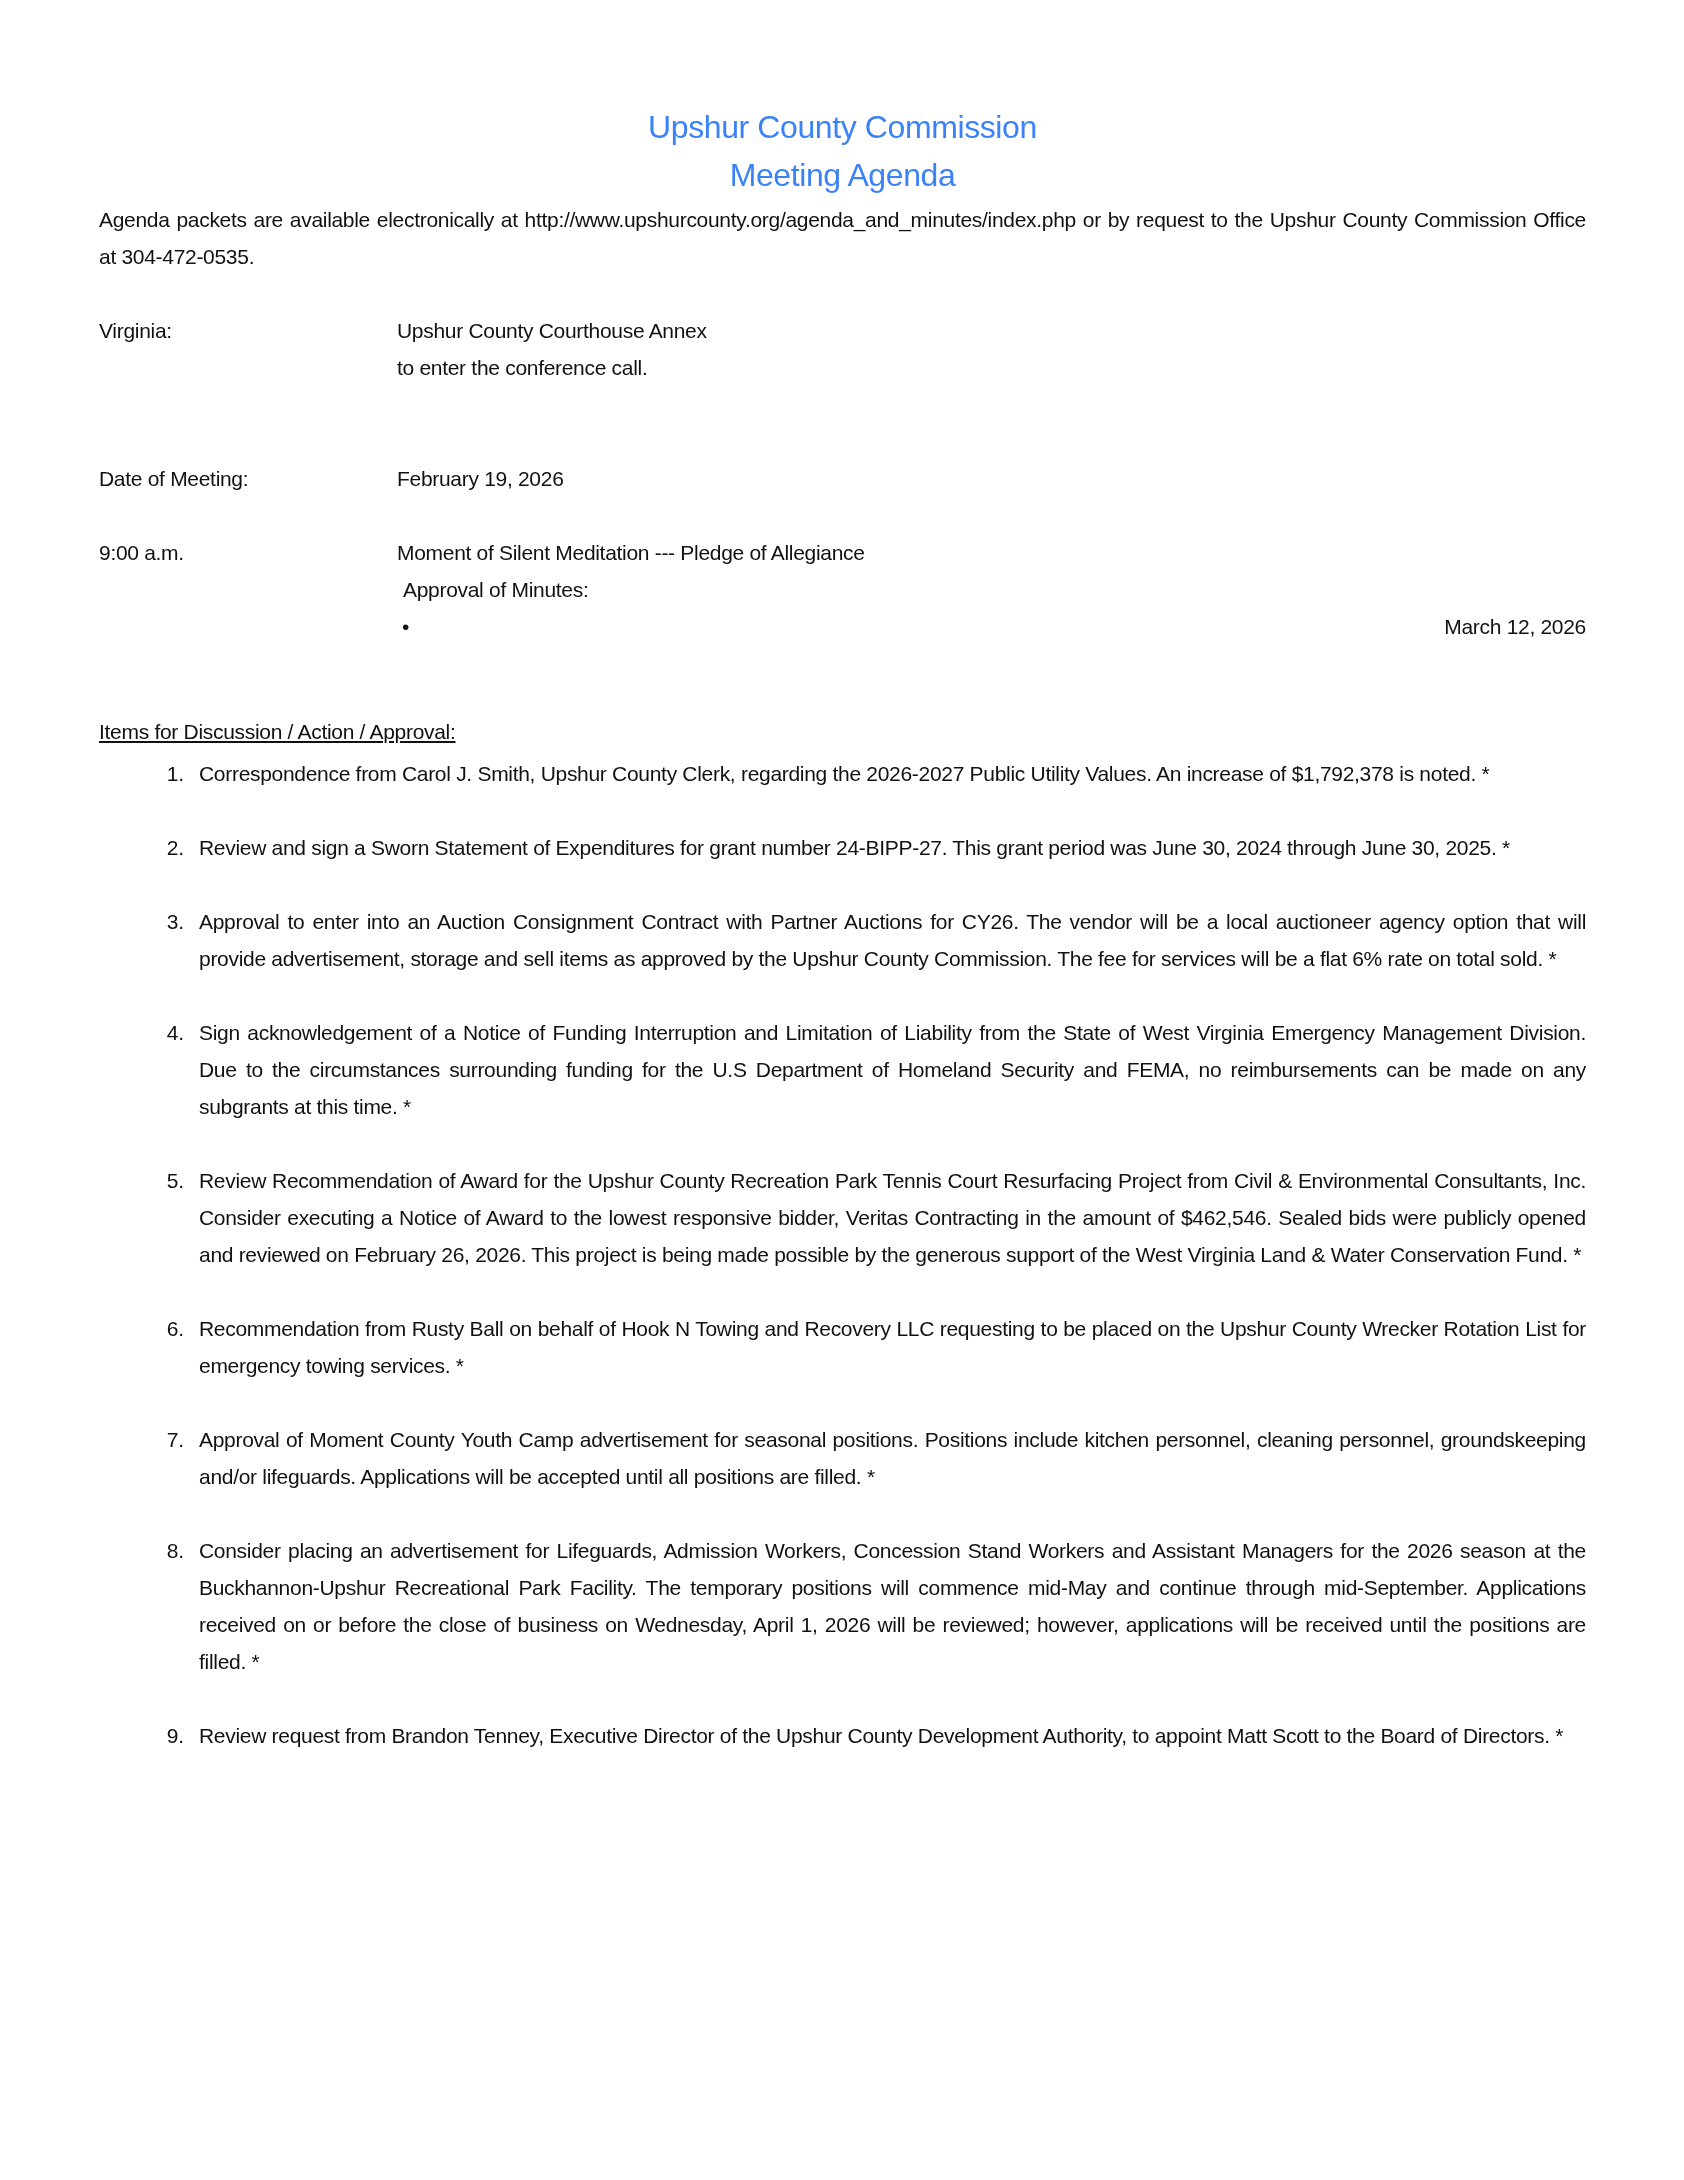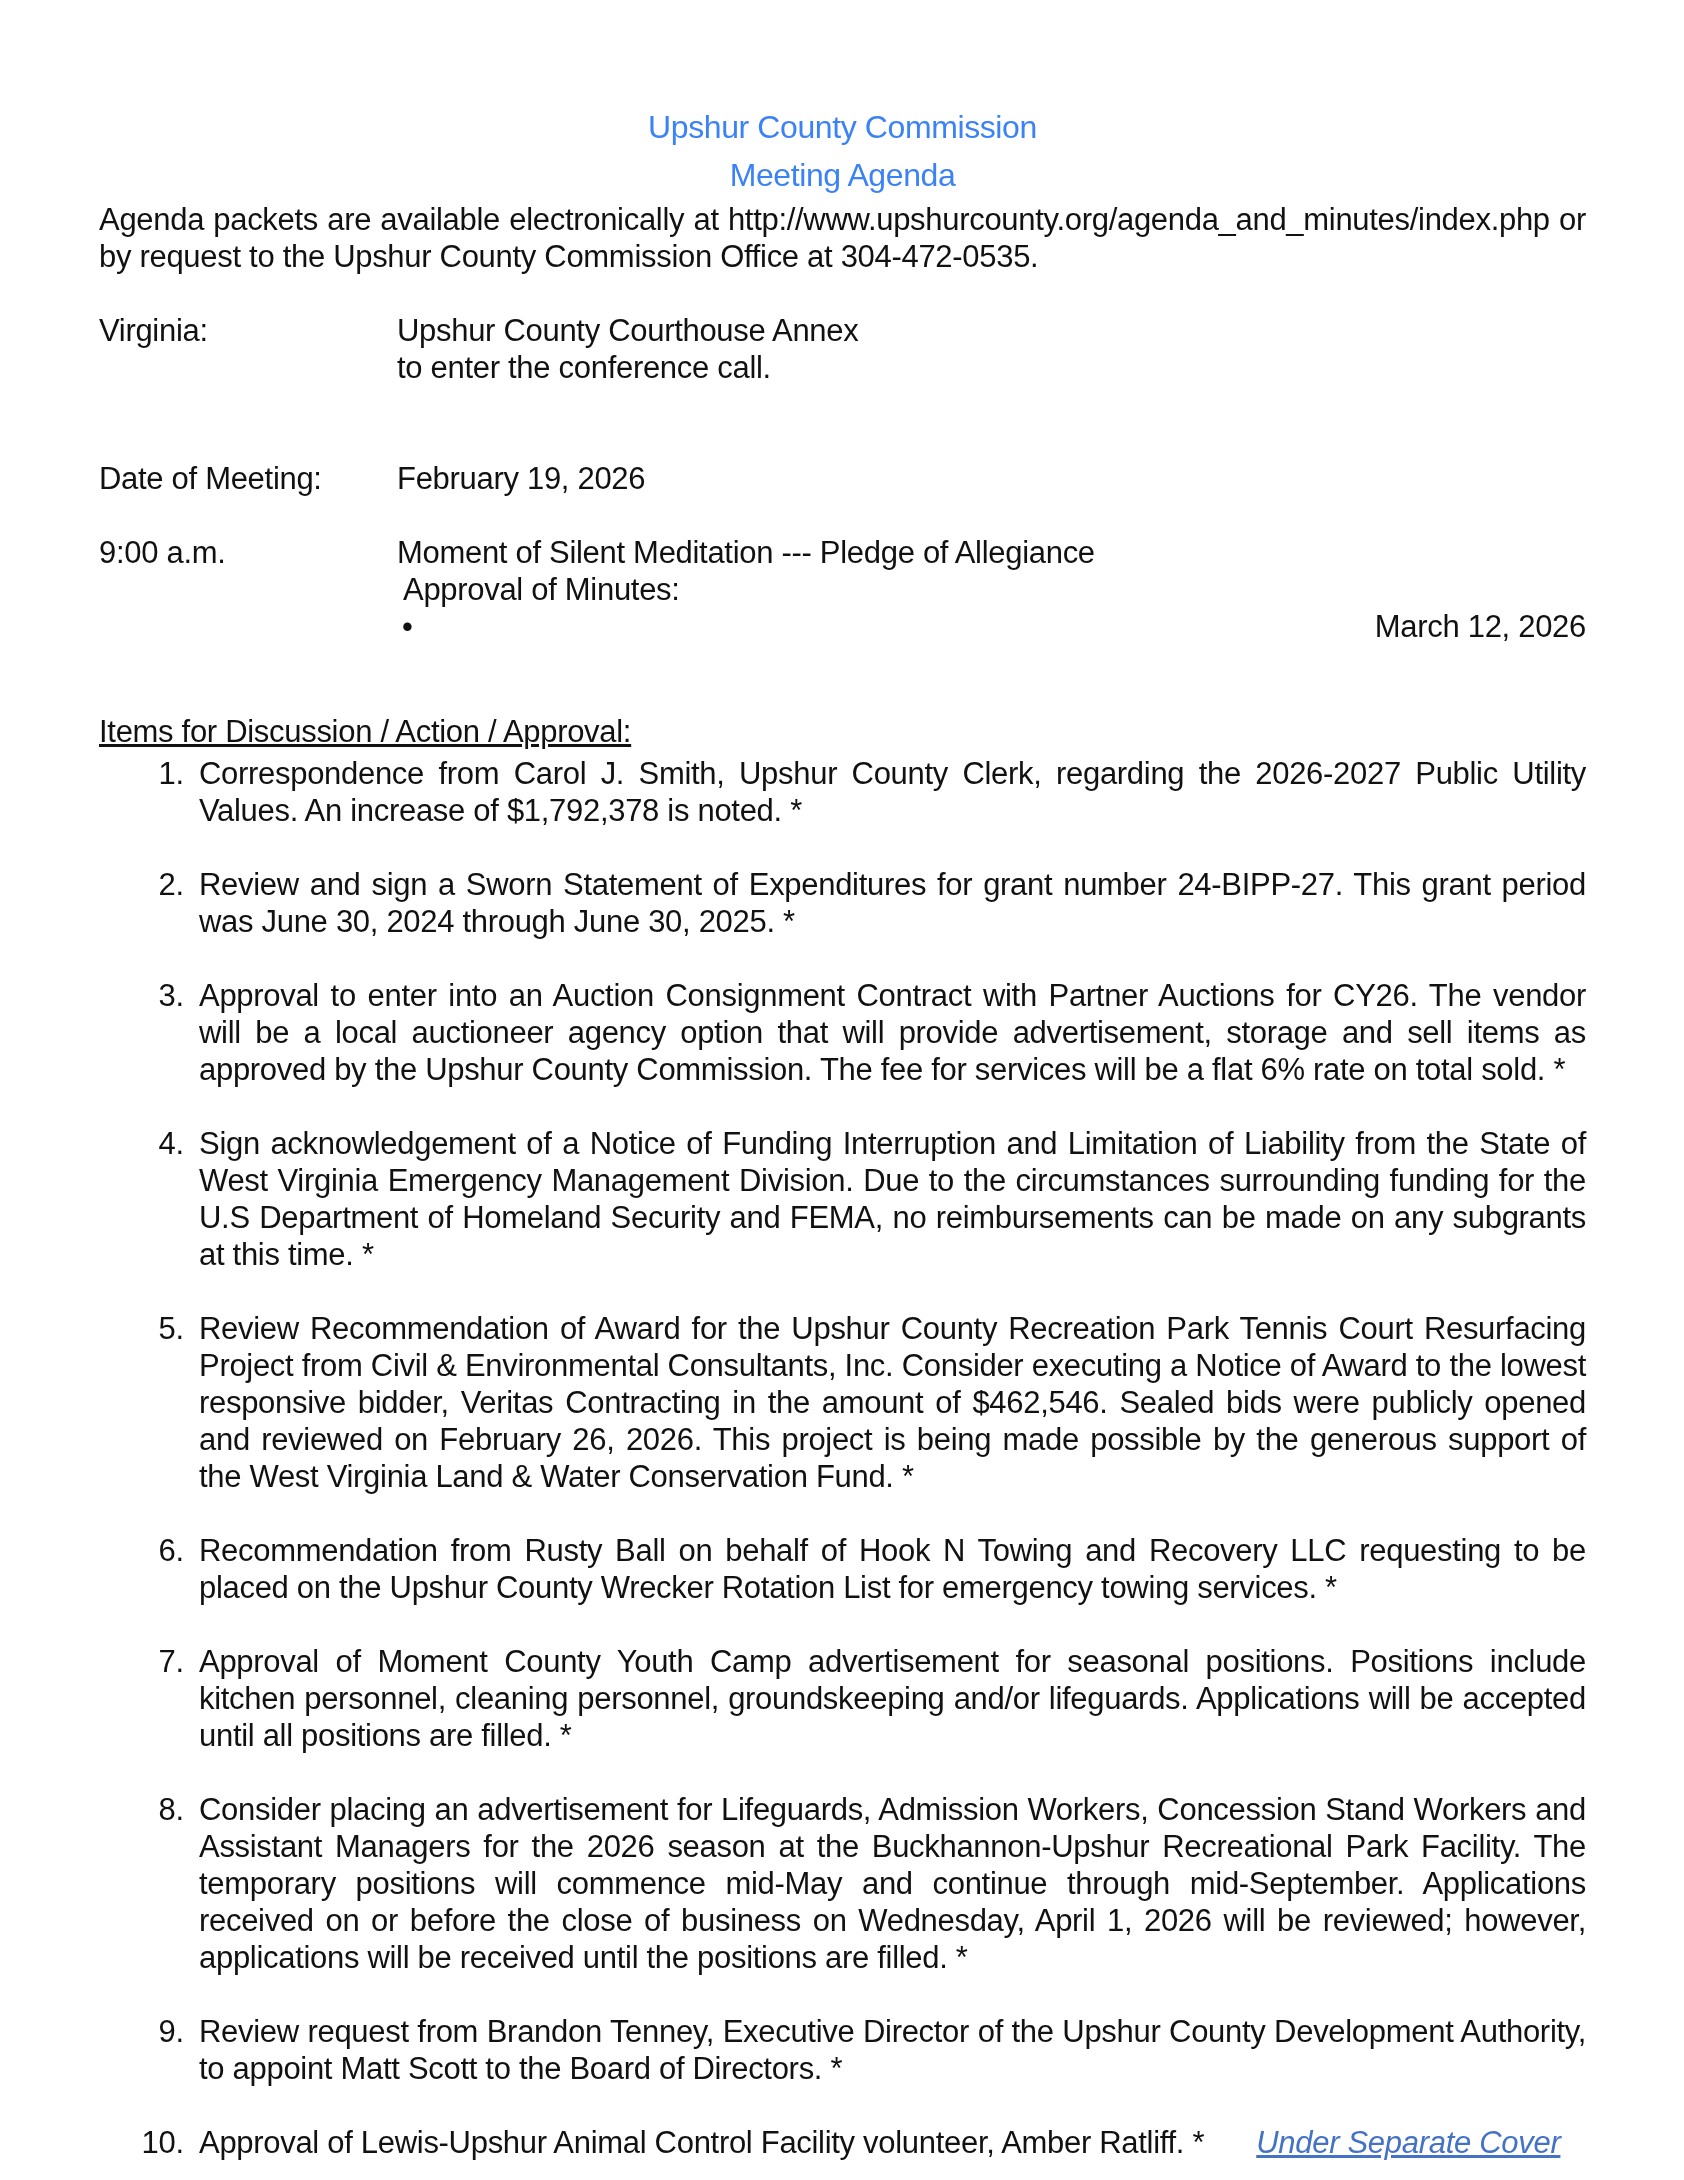--- a/index.html
+++ b/index.html
@@ -7,21 +7,21 @@
     width: 1685px; height: 2181px; position: relative; overflow: hidden;
     font-family: "Liberation Sans", sans-serif; color: #111;
   }
   .page { position: absolute; left: 99px; top: 0; width: 1487px; }
   .title {
     position: absolute; left: 0; width: 1487px; text-align: center;
     font-size: 32px; color: #3b82f6; letter-spacing: -0.4px;
   }
   .t1 { top: 109px; }
   .t2 { top: 157px; }
-  .txt { font-size: 31px; line-height: 37px; letter-spacing: -0.3px; }
+  .txt { font-size: 21px; line-height: 37px; letter-spacing: -0.3px; }
   .intro { position: absolute; top: 201px; left: 0; width: 1487px; text-align: justify; }
   .row { position: absolute; left: 0; width: 1487px; }
   .lbl { position: absolute; left: 0; top: 0; }
   .val { position: absolute; left: 298px; top: 0; width: 1189px; }
   .u { text-decoration: underline; }
   .bullet-row { position: relative; }
   .bullet { position: absolute; left: 5.1px; top: 0; }
   .bullet-text { padding-left: 49px; text-align: right; }
   .sub-indent { padding-left: 6px; }
   .heading { position: absolute; left: 0; top: 681px; text-decoration: underline; margin-top: 32px; }
@@ -102,21 +102,16 @@
       <div class="body">Approval of Moment County Youth Camp advertisement for seasonal positions. Positions include kitchen personnel, cleaning personnel, groundskeeping and/or lifeguards.  Applications will be accepted until all positions are filled. *</div>
     </div>
     <div class="item">
       <div class="num">8.</div>
       <div class="body">Consider placing an advertisement for Lifeguards, Admission Workers, Concession Stand Workers and Assistant Managers for the 2026 season at the Buckhannon-Upshur Recreational Park Facility.  The temporary positions will commence mid-May and continue through mid-September. Applications received on or before the close of business on Wednesday, April 1, 2026 will be reviewed; however, applications will be received until the positions are filled. *</div>
     </div>
     <div class="item">
       <div class="num">9.</div>
       <div class="body">Review request from Brandon Tenney, Executive Director of the Upshur County Development Authority, to appoint Matt Scott to the Board of Directors. *</div>
     </div>
-    <div class="item">
-      <div class="num">10.</div>
-      <div class="body nojust">Approval of Lewis-Upshur Animal Control Facility volunteer, Amber Ratliff. *</div>
-      <a class="link">Under Separate Cover</a>
-    </div>
   </div>
 
 </div>
 
 
 </body></html>

